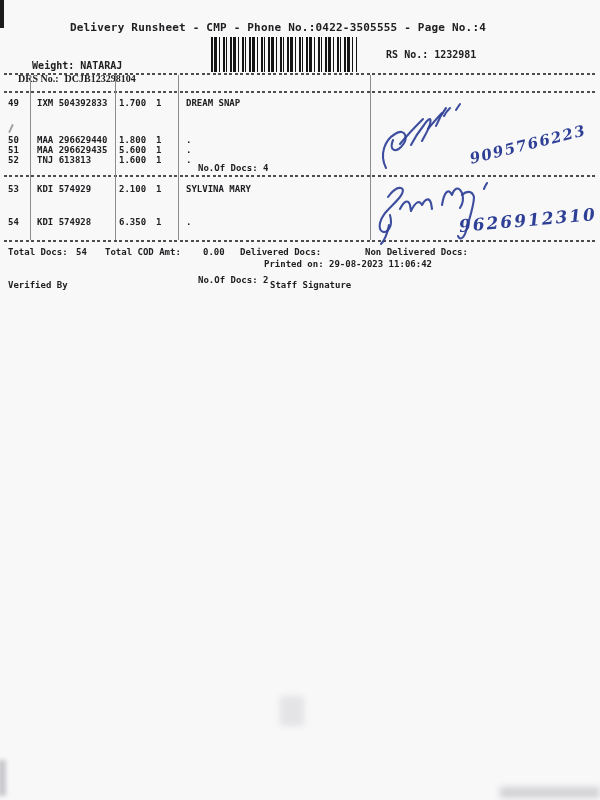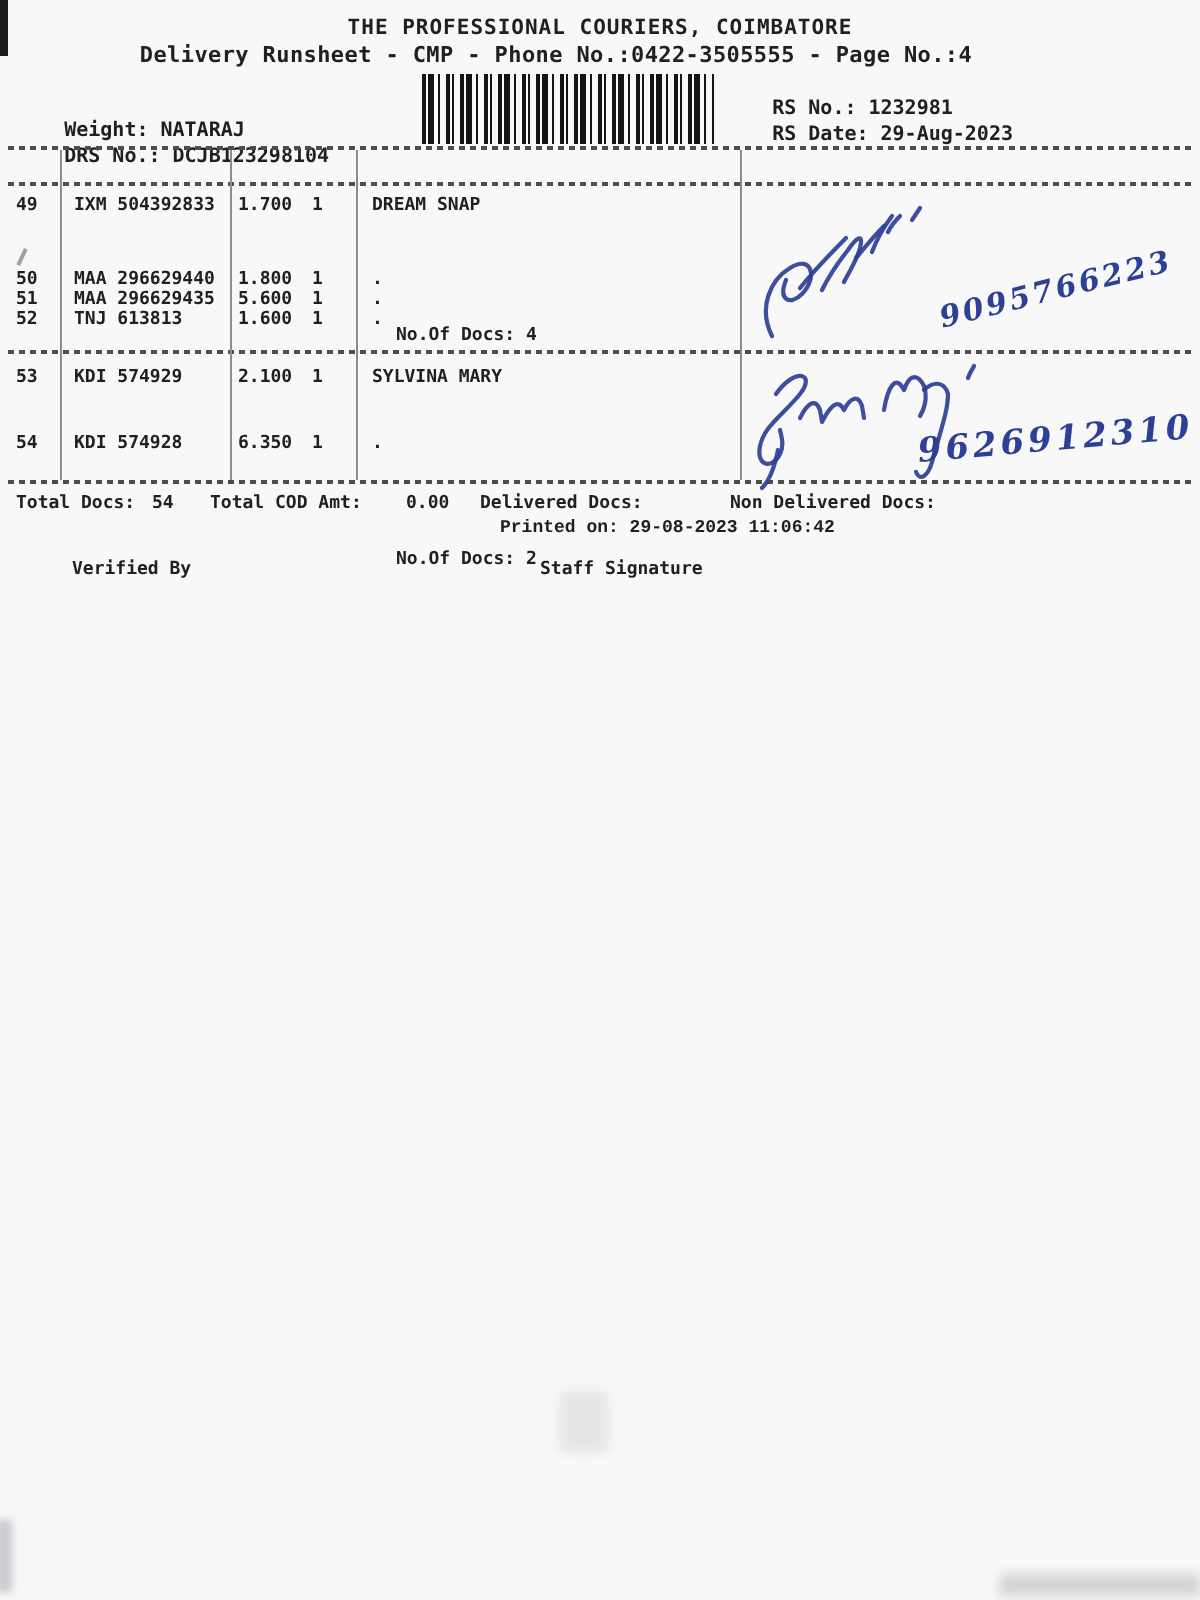--- a/index.html
+++ b/index.html
@@ -47,37 +47,33 @@
 <body>
 
 <div class="page">
 
   <div class="corner-mark"></div>
   <div class="speck"></div>
   <div class="smudge-bl"></div>
   <div class="smudge-br"></div>
   <div class="smudge-bc"></div>
 
-  <div class="abs t-title">THE PROFESSIONAL COURIERS, COIMBATORE</div>
   <div class="abs t-sub">Delivery Runsheet - CMP - Phone No.:0422-3505555 - Page No.:4</div>
 
   <div class="abs meta" style="left:8px;top:49px;">
     <span class="lbl">Weight:</span><span>NATARAJ</span>
   </div>
-  <div class="abs meta" style="left:8px;top:62px;">
+  <div class="abs meta" style="left:8px;top:62px;font-family:Liberation Serif, serif;">
     <span class="lbl">DRS No.:</span><span>DCJB123298104</span>
   </div>
 
   <div class="barcode"></div>
 
   <div class="abs meta" style="left:362px;top:38px;">
     <span class="lbl">RS No.:</span><span>1232981</span>
-  </div>
-  <div class="abs meta" style="left:362px;top:51px;">
-    <span class="lbl">RS Date:</span><span>29-Aug-2023</span>
   </div>
 
   <div class="dash" style="top:73px;"></div>
   <div class="dash" style="top:91px;"></div>
   <div class="dash" style="top:175px;"></div>
   <div class="dash" style="top:240px;"></div>
 
   <div class="vline" style="left:30px;"></div>
   <div class="vline" style="left:115px;"></div>
   <div class="vline" style="left:178px;"></div>
@@ -153,20 +149,20 @@
 
   <div class="row" style="top:247px;">
     <span class="cell" style="left:8px;">Total Docs:</span>
     <span class="cell" style="left:76px;">54</span>
     <span class="cell" style="left:105px;">Total COD Amt:</span>
     <span class="cell" style="left:203px;">0.00</span>
     <span class="cell" style="left:240px;">Delivered Docs:</span>
     <span class="cell" style="left:365px;">Non Delivered Docs:</span>
   </div>
   <div class="row" style="top:259px;">
-    <span class="cell" style="left:250px;font-family:Liberation Mono, monospace;">Printed on: 29-08-2023 11:06:42</span>
+    <span class="cell" style="left:264px;">Printed on: 29-08-2023 11:06:42</span>
   </div>
   <div class="row" style="top:280px;">
-    <span class="cell" style="left:8px;margin-left:28px;">Verified By</span>
+    <span class="cell" style="left:8px;">Verified By</span>
     <span class="cell" style="left:270px;">Staff Signature</span>
   </div>
 
 </div>
 
 </body></html>

